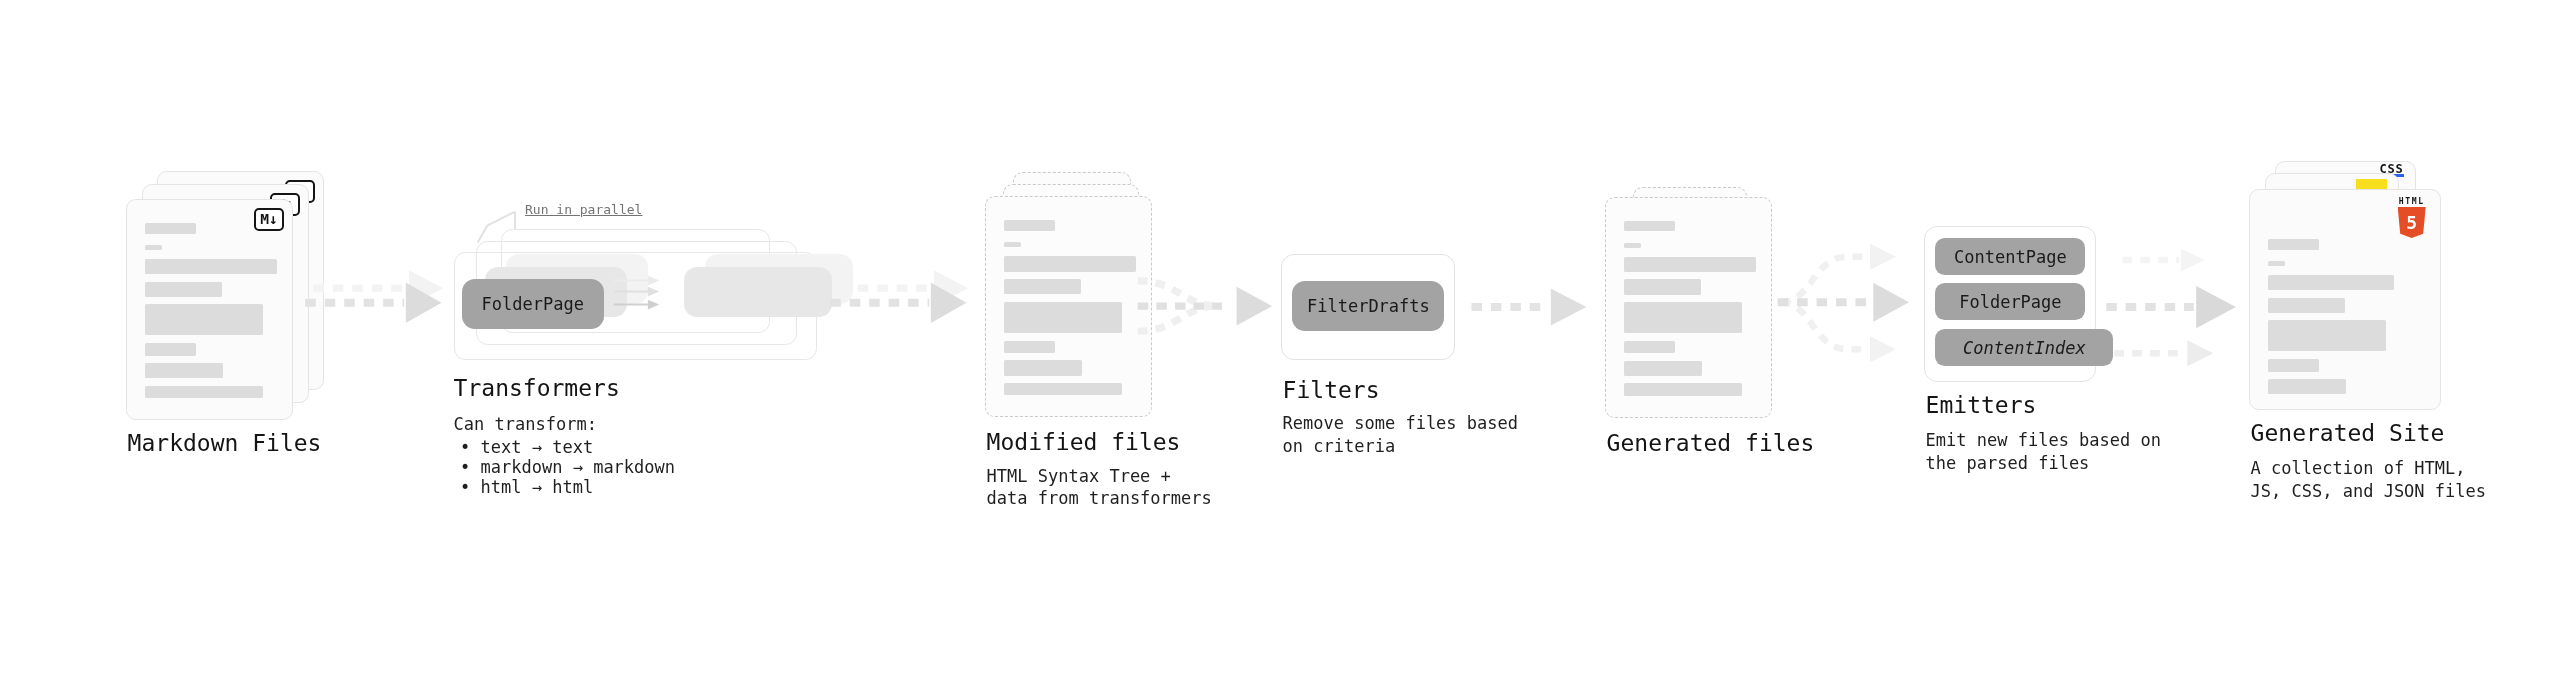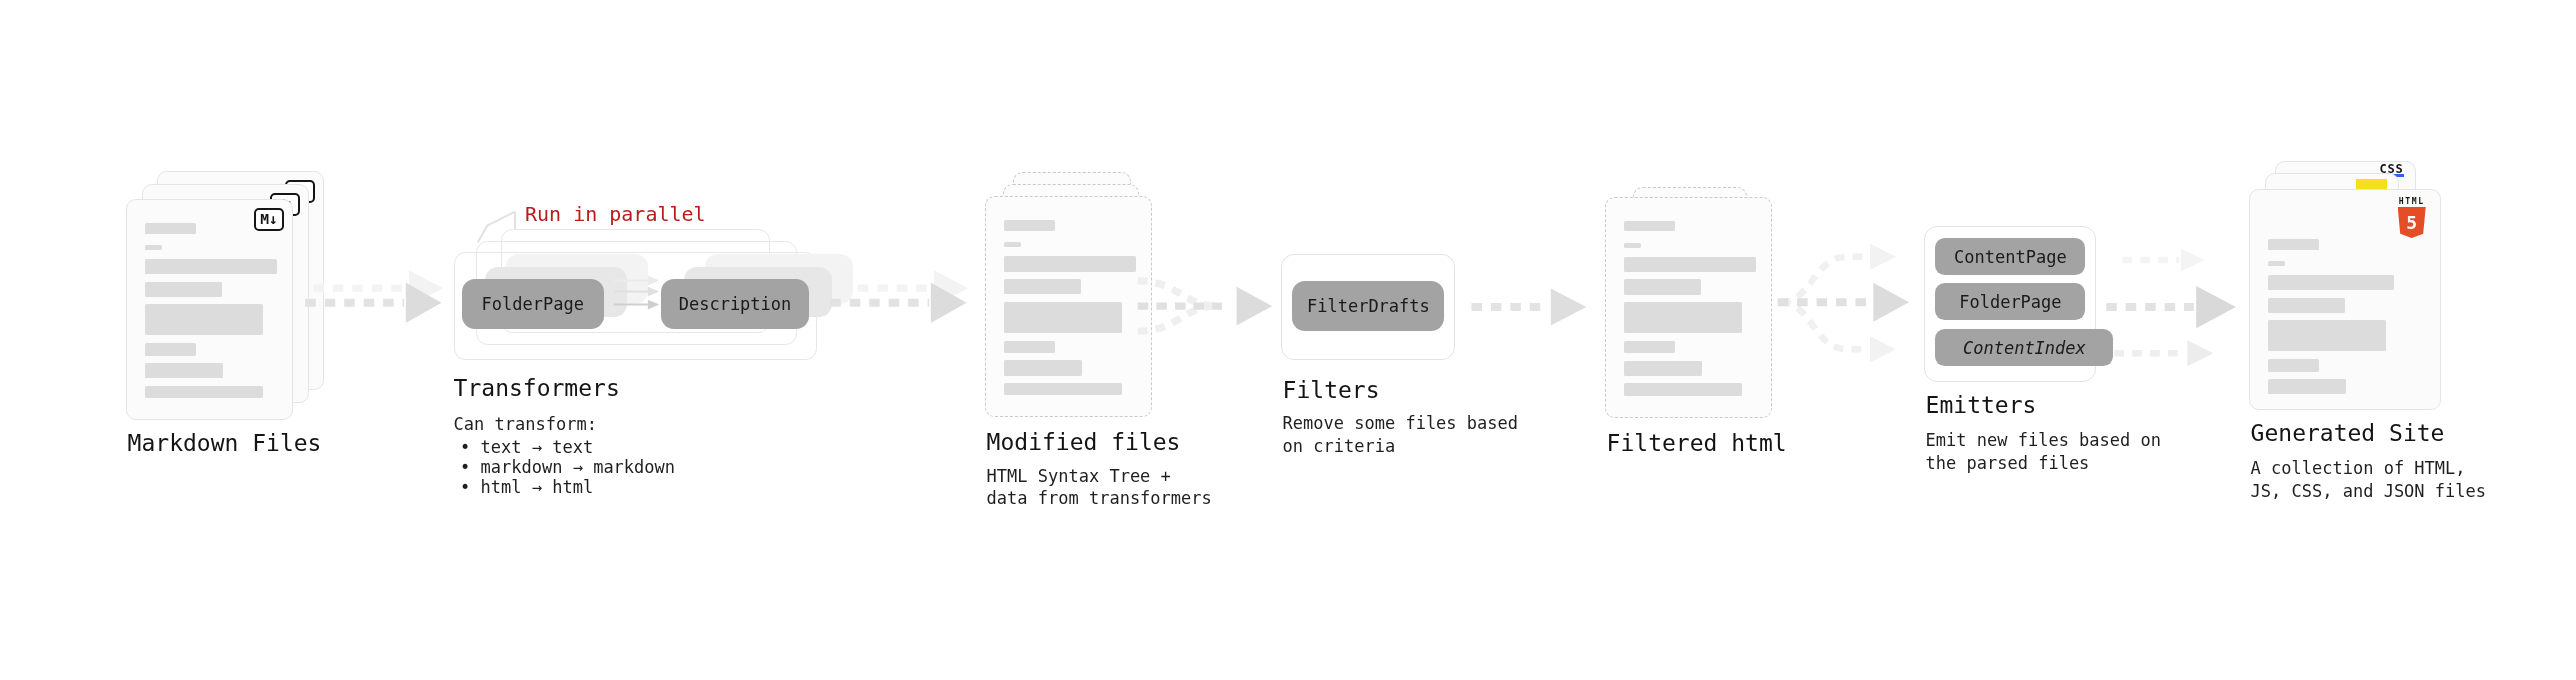--- a/index.html
+++ b/index.html
@@ -15,21 +15,21 @@
   .b2{width:17px;height:4.9px;margin-bottom:9px}
   .b3{width:132px;height:15.4px;margin-bottom:7.3px}
   .b4{width:77px;height:15.4px;margin-bottom:7.3px}
   .b5{width:118px;height:31px;margin-bottom:8.1px}
   .b6{width:51px;height:12.2px;margin-bottom:7.3px}
   .b7{width:78px;height:15.4px;margin-bottom:7.3px}
   .b8{width:118px;height:12.2px}
   
   .stage-title{position:absolute;font-size:23px;line-height:24.4px;color:#141414;white-space:nowrap;}
   .stage-sub{position:absolute;font-size:17px;line-height:23.6px;color:#1f1f1f;white-space:nowrap;}
-  .note-label{position:absolute;font-size:20px;color:#b91c1c;white-space:nowrap;}
+  .note-label{position:absolute;font-size:13px;color:#737373;white-space:nowrap;text-decoration:underline;}
   
   .pill{position:absolute;background:#a3a3a3;border-radius:13px;display:flex;align-items:center;justify-content:center;
         font-size:17px;color:#1a1a1a;box-sizing:border-box;white-space:nowrap;}
   .ghost1{background:#e7e7e7;}
   .ghost2{background:#f3f3f3;}
   .outline-box{position:absolute;border:1.6px solid #e7e7e7;border-radius:11.4px;box-sizing:border-box;background:transparent;}
   .white-box{position:absolute;background:#ffffff;border:1.6px solid #e3e3e3;border-radius:13px;box-sizing:border-box;}
   
   .md-badge{position:absolute;top:8.1px;right:8.1px;border:2.4px solid #151515;border-radius:4.9px;background:#ffffff;
             font-weight:bold;font-size:14.6px;line-height:18.7px;padding:0 4.1px;color:#151515;}
@@ -101,21 +101,20 @@
     <svg style="left:160px;top:85px;" width="49" height="13" viewBox="0 0 60 16">
       <line x1="2" y1="8" x2="44" y2="8" stroke="#e0e0e0" stroke-width="2.5"></line>
         <polygon points="44,2 44,14 58,8" fill="#e0e0e0"></polygon>
     </svg>
     <svg style="left:160px;top:98px;" width="49" height="13" viewBox="0 0 60 16">
       <line x1="2" y1="8" x2="44" y2="8" stroke="#cfcfcf" stroke-width="2.5"></line>
         <polygon points="44,2 44,14 58,8" fill="#cfcfcf"></polygon>
     </svg>
 
     <div class="pill" style="left:9.8px;top:79px;width:142px;height:50px;">FolderPage</div>
-    <div class="pill" style="left:209px;top:79px;width:148px;height:50px;">Description</div>
 
     <div class="stage-title" style="left:1.6px;top:176px;">Transformers</div>
     <div class="stage-sub" style="left:1.6px;top:213px;">Can transform:</div>
     <div class="stage-sub" style="left:8.1px;top:236px;">• text → text</div>
     <div class="stage-sub" style="left:8.1px;top:256px;">• markdown → markdown</div>
     <div class="stage-sub" style="left:8.1px;top:276px;">• html → html</div>
   </div>
 
   <svg style="left:827px;top:267px;" width="146" height="78" viewBox="0 0 180 96">
     <line x1="14" y1="26" x2="130" y2="26" stroke="#f3f3f3" stroke-width="9" stroke-dasharray="13 11"></line>
@@ -171,21 +170,21 @@
         <i class="bar b1"></i>
           <i class="bar b2"></i>
           <i class="bar b3"></i>
           <i class="bar b4"></i>
           <i class="bar b5"></i>
           <i class="bar b6"></i>
           <i class="bar b7"></i>
           <i class="bar b8"></i>
       </div>
     </div>
-    <div class="stage-title" style="left:1.6px;top:244px;">Filtered html</div>
+    <div class="stage-title" style="left:1.6px;top:244px;">Generated files</div>
   </div>
 
   <svg style="left:1776px;top:234px;" width="146" height="138" viewBox="0 0 180 170">
     <path d="M6,84 C44,84 46,28 88,28 L114,28" fill="none" stroke="#f0f0f0" stroke-width="8" stroke-dasharray="12 10"></path>
     <polygon points="116,12 116,44 148,28" fill="#f2f2f2"></polygon>
     <path d="M6,84 C44,84 46,142 88,142 L114,142" fill="none" stroke="#f0f0f0" stroke-width="8" stroke-dasharray="12 10"></path>
     <polygon points="116,126 116,158 148,142" fill="#f2f2f2"></polygon>
     <line x1="2" y1="84" x2="118" y2="84" stroke="#e0e0e0" stroke-width="10" stroke-dasharray="13 11"></line>
     <polygon points="120,60 120,108 164,84" fill="#dcdcdc"></polygon>
   </svg>

